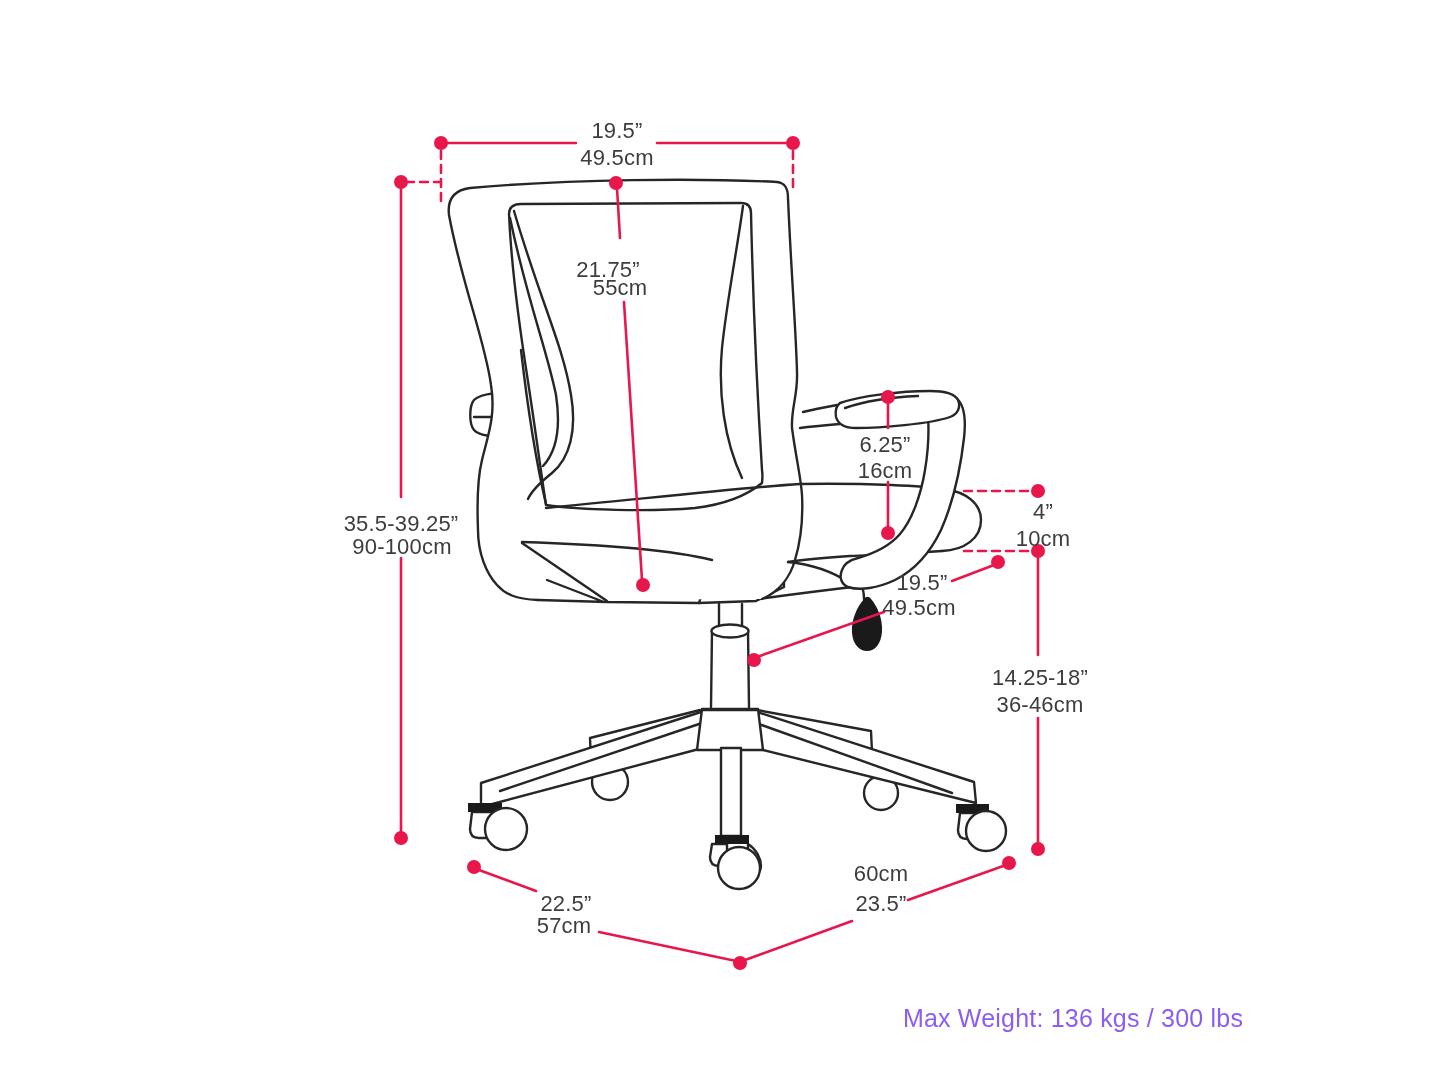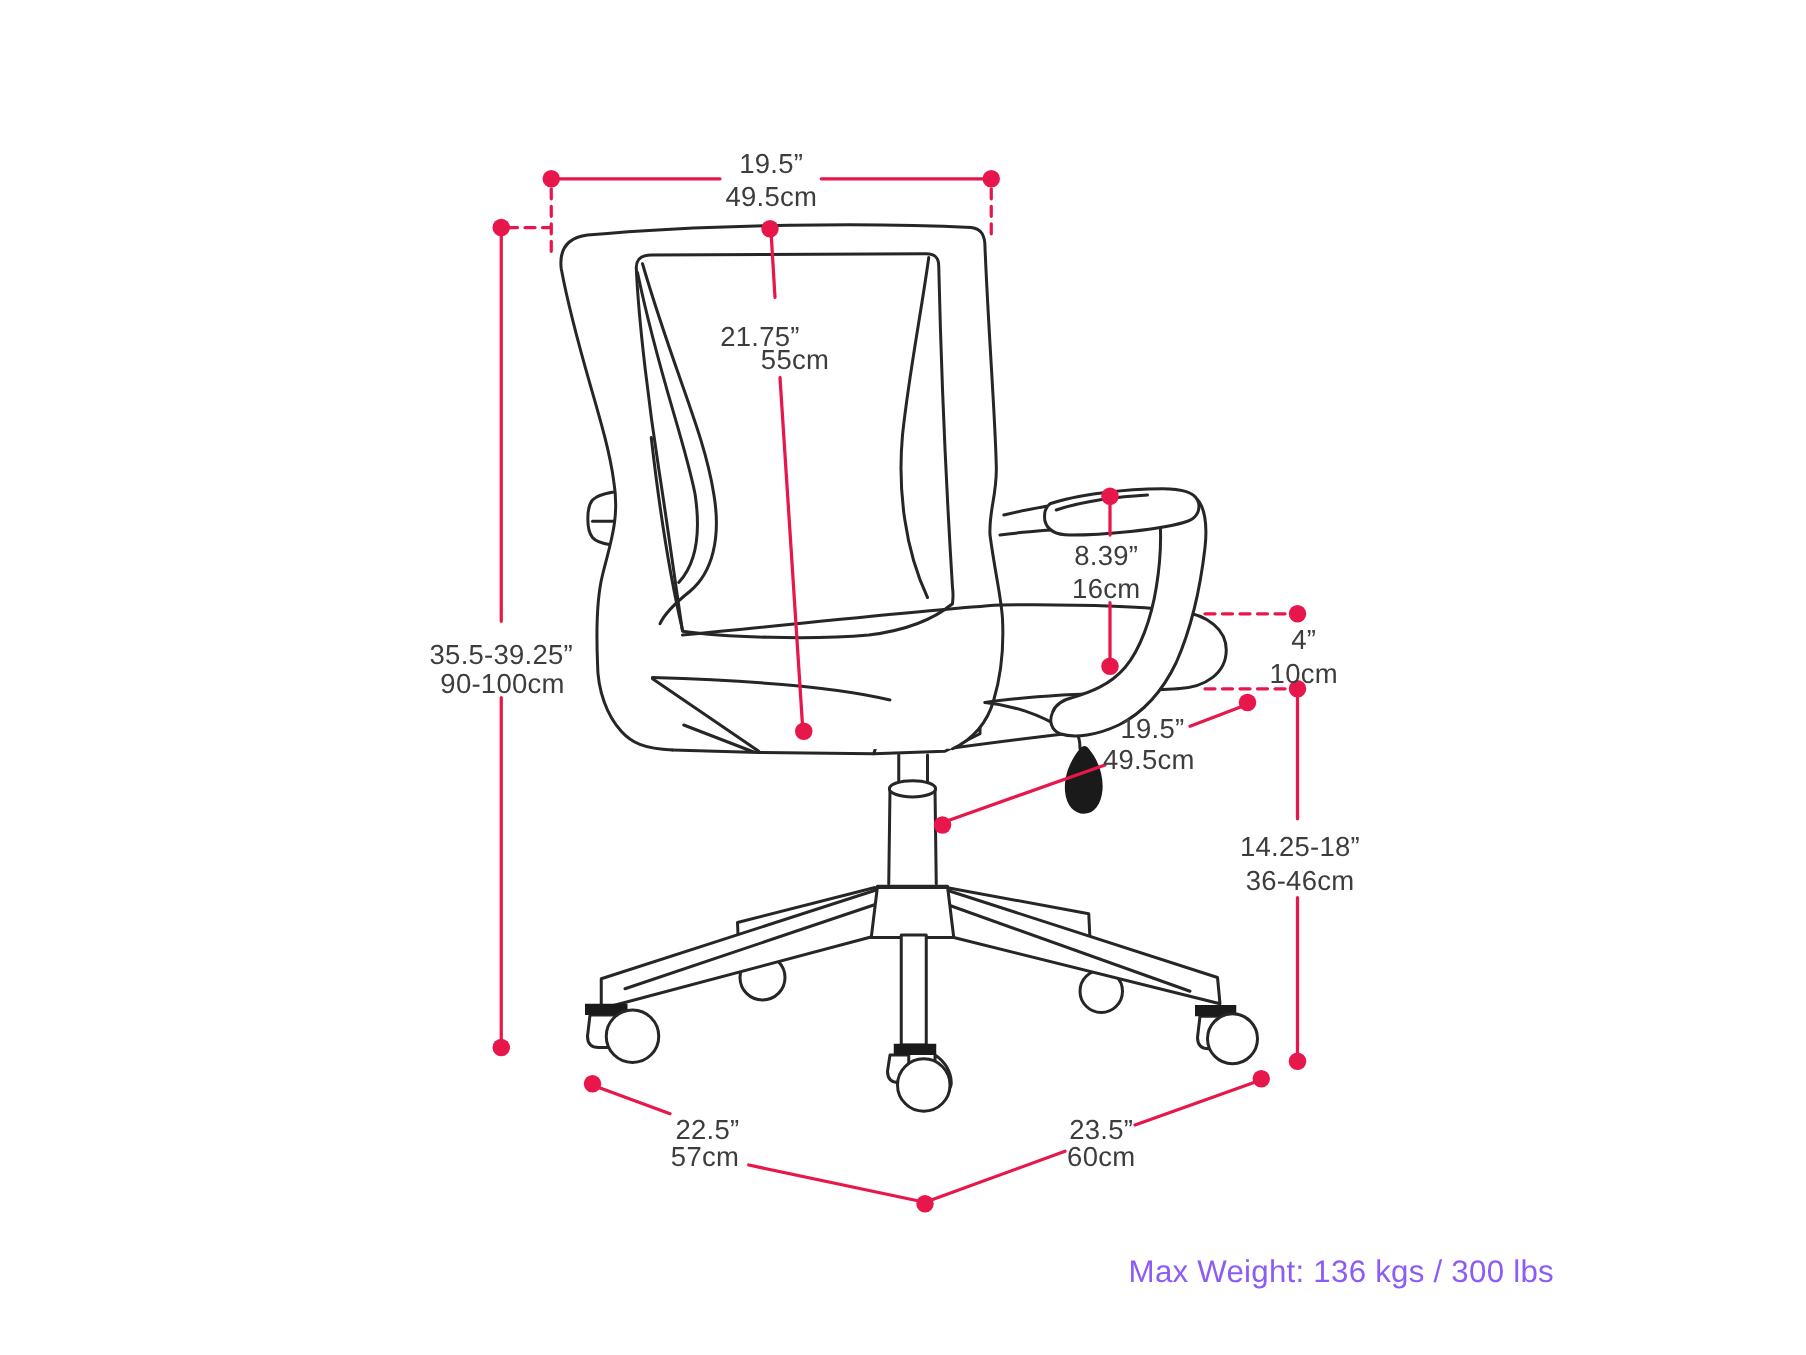--- a/index.html
+++ b/index.html
@@ -203,37 +203,37 @@
         <path d="M 745,960 L 852,921 M 908,900 L 1006,865"></path>
         <circle cx="1009" cy="863" r="7" stroke="none"></circle>
       </g>
     </g>
   </svg>
 
   <div class="lbl" style="left:617px;top:131px">19.5”</div>
   <div class="lbl" style="left:617px;top:158px">49.5cm</div>
 
   <div class="lbl" style="left:608px;top:270px">21.75”</div>
-  <div class="lbl" style="left:636px;top:288px">55cm</div>
+  <div class="lbl" style="left:620px;top:288px">55cm</div>
 
   <div class="lbl" style="left:401px;top:524px">35.5-39.25”</div>
   <div class="lbl" style="left:402px;top:547px">90-100cm</div>
 
-  <div class="lbl" style="left:885px;top:445px">8.39”</div>
+  <div class="lbl" style="left:885px;top:445px">6.25”</div>
   <div class="lbl" style="left:885px;top:471px">16cm</div>
 
   <div class="lbl" style="left:1043px;top:512px">4”</div>
   <div class="lbl" style="left:1043px;top:539px">10cm</div>
 
   <div class="lbl" style="left:922px;top:583px">19.5”</div>
   <div class="lbl" style="left:919px;top:608px">49.5cm</div>
 
   <div class="lbl" style="left:1040px;top:678px">14.25-18”</div>
   <div class="lbl" style="left:1040px;top:705px">36-46cm</div>
 
   <div class="lbl" style="left:566px;top:904px">22.5”</div>
   <div class="lbl" style="left:564px;top:926px">57cm</div>
 
   <div class="lbl" style="left:881px;top:904px">23.5”</div>
-  <div class="lbl" style="left:881px;top:926px">60cm</div>
+  <div class="lbl" style="left:881px;top:874px">60cm</div>
 
   <div class="lbl-maxweight" style="left:1073px;top:1018px">Max Weight: 136 kgs / 300 lbs</div>
 </div>
 
 </body></html>

